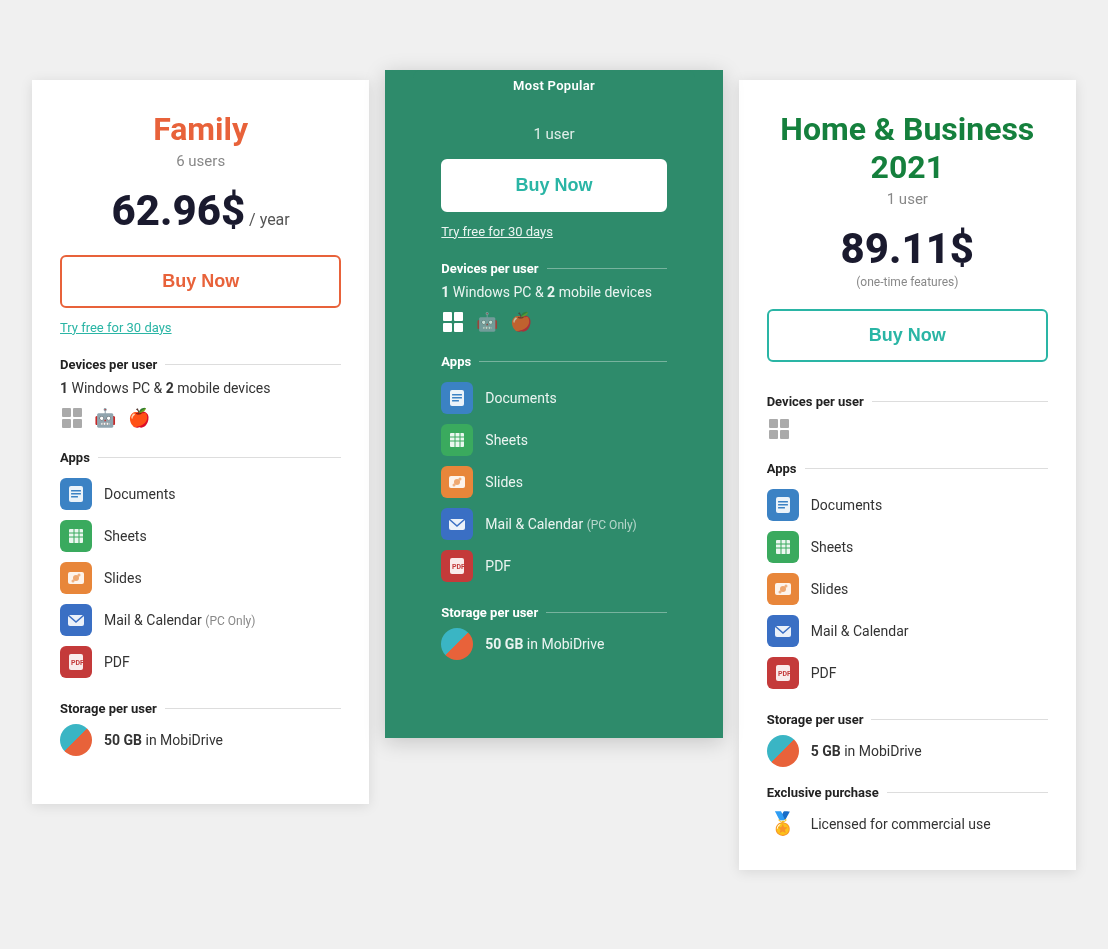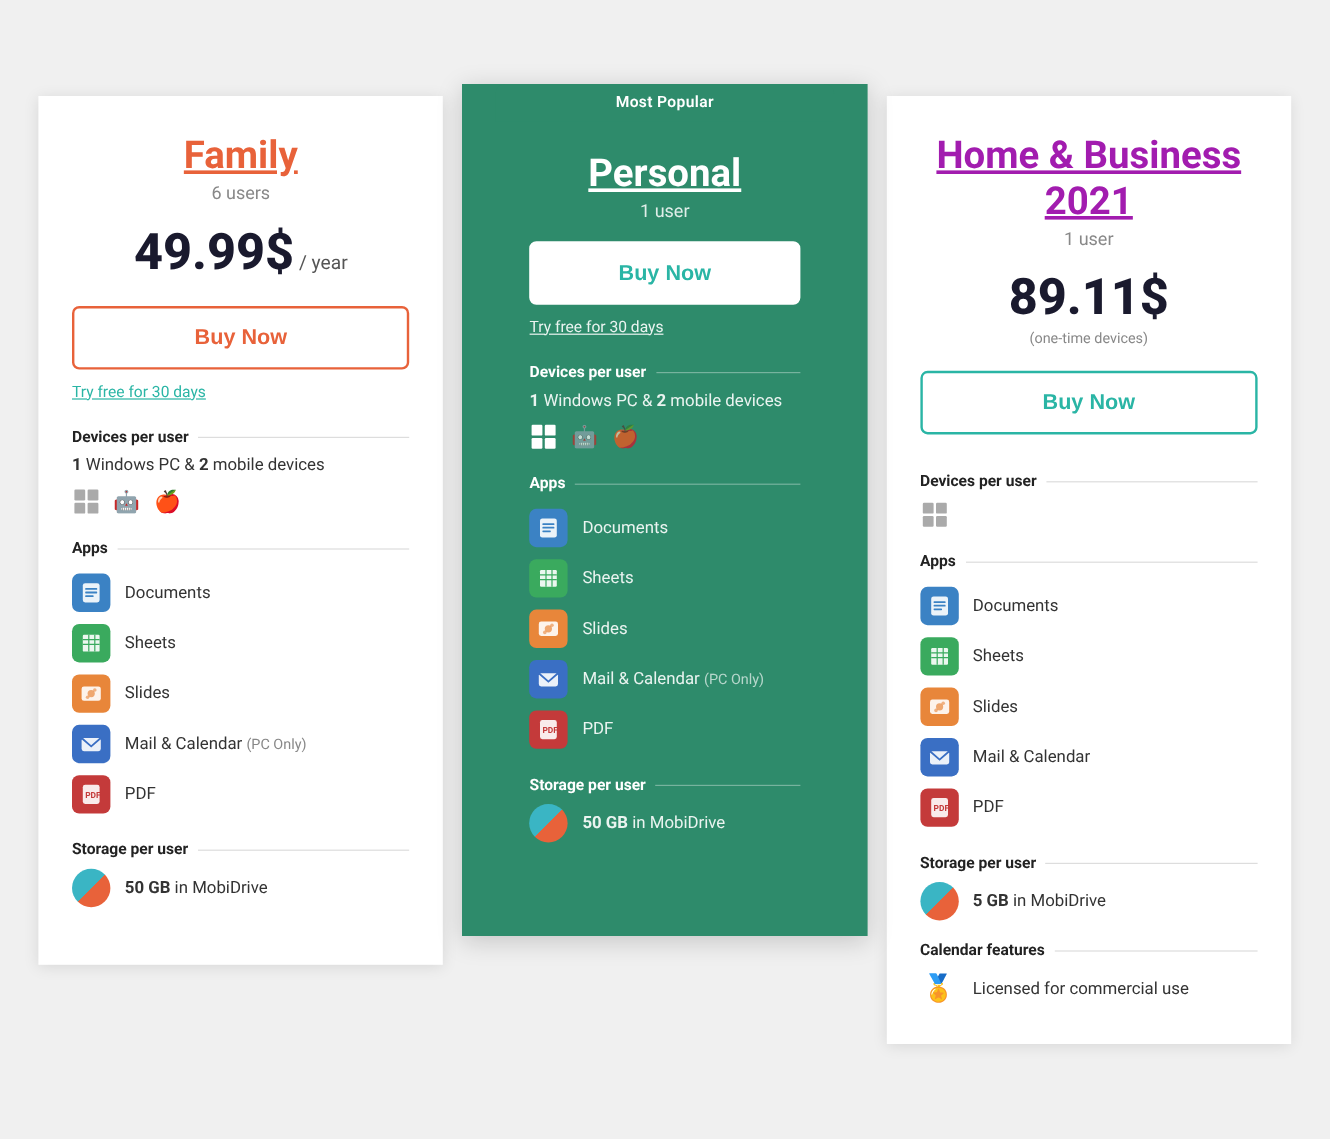--- a/index.html
+++ b/index.html
@@ -47,25 +47,24 @@
       letter-spacing: 0.3px;
     }
     .featured-inner {
       padding: 24px 28px 30px;
     }
     .plan-name {
       text-align: center;
       font-size: 32px;
       font-weight: 700;
       margin-bottom: 4px;
-      text-decoration: underline;
     }
     .plan-name.family { color: #e8623a; }
     .plan-name.personal { color: #fff; }
-    .plan-name.homebiz { color: #a21caf; }
+    .plan-name.homebiz { color: #15803d; }
     .plan-users {
       text-align: center;
       font-size: 15px;
       color: #888;
       margin-bottom: 16px;
     }
     .plan-card.featured .plan-users { color: rgba(255,255,255,0.85); }
     .plan-price {
       text-align: center;
       margin-bottom: 20px;
@@ -252,21 +251,21 @@
   </style>
 </head>
 <body>
 
 <div class="pricing-container">
 
   <div class="plan-card">
     <div class="plan-name family">Family</div>
     <div class="plan-users">6 users</div>
     <div class="plan-price">
-      <span class="price-amount">49.99$</span>
+      <span class="price-amount">62.96$</span>
       <span class="price-period">/ year</span>
     </div>
     <button class="btn-buy btn-family">Buy Now</button>
     <a class="try-free">Try free for 30 days</a>
 
     <div class="section-label">Devices per user</div>
     <div class="devices-text">
       <strong>1</strong> Windows PC &amp; <strong>2</strong> mobile devices
     </div>
     <div class="device-icons">
@@ -341,21 +340,20 @@
     <div class="section-label">Storage per user</div>
     <div class="storage-item">
       <div class="storage-icon-half"></div>
       <span><strong>50 GB</strong> in MobiDrive</span>
     </div>
   </div>
 
   <div class="plan-card featured">
     <div class="most-popular-badge">Most Popular</div>
     <div class="featured-inner">
-      <div class="plan-name personal">Personal</div>
       <div class="plan-users">1 user</div>
       <button class="btn-buy btn-personal">Buy Now</button>
       <a class="try-free">Try free for 30 days</a>
 
       <div class="section-label">Devices per user</div>
       <div class="devices-text">
         <strong>1</strong> Windows PC &amp; <strong>2</strong> mobile devices
       </div>
       <div class="device-icons">
         <span class="device-icon">
@@ -432,21 +430,21 @@
         <span><strong>50 GB</strong> in MobiDrive</span>
       </div>
     </div>
   </div>
 
   <div class="plan-card">
     <div class="plan-name homebiz">Home &amp; Business 2021</div>
     <div class="plan-users">1 user</div>
     <div class="plan-price">
       <span class="price-amount">89.11$</span>
-      <div class="price-note">(one-time devices)</div>
+      <div class="price-note">(one-time features)</div>
     </div>
     <button class="btn-buy btn-homebiz">Buy Now</button>
 
     <div style="height:20px"></div>
 
     <div class="section-label">Devices per user</div>
     <div class="device-icons">
       <span class="device-icon">
         <div class="win-icon">
           <div class="win-square"></div>
@@ -512,20 +510,20 @@
         <span>PDF</span>
       </li>
     </ul>
 
     <div class="section-label">Storage per user</div>
     <div class="storage-item">
       <div class="storage-icon-half"></div>
       <span><strong>5 GB</strong> in MobiDrive</span>
     </div>
 
-    <div class="section-label">Calendar features</div>
+    <div class="section-label">Exclusive purchase</div>
     <div class="exclusive-item">
       <div class="badge-icon">🏅</div>
       <span>Licensed for commercial use</span>
     </div>
   </div>
 
 </div>
 
 </body></html>

